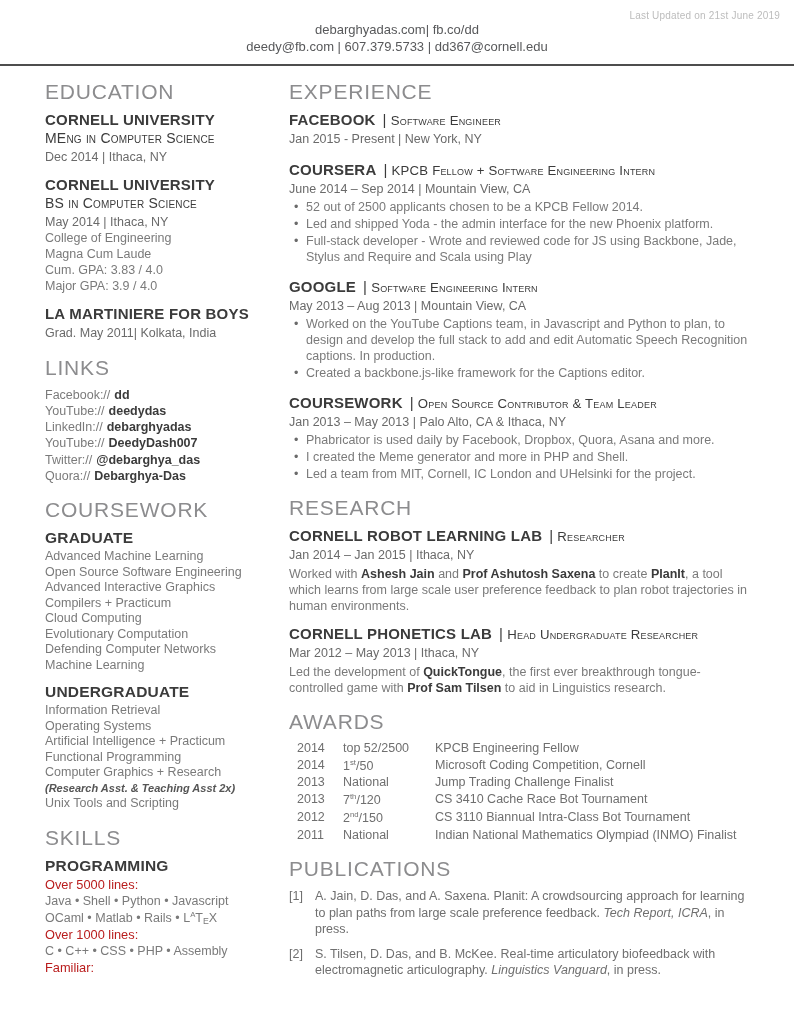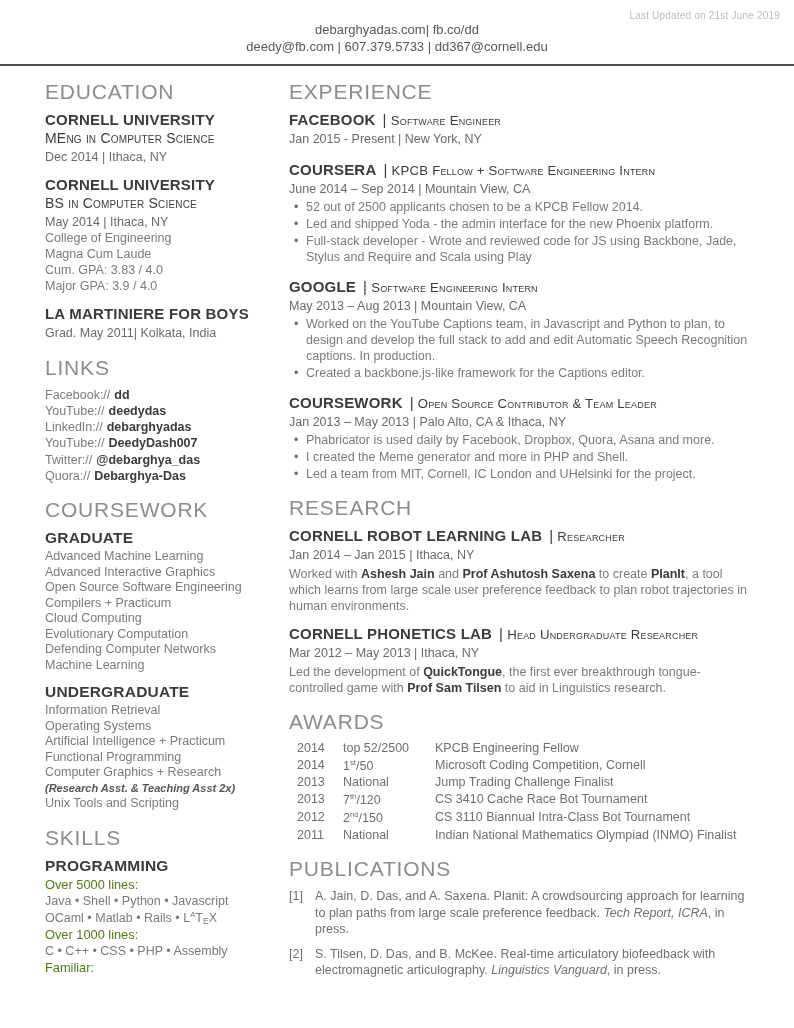--- a/index.html
+++ b/index.html
@@ -36,21 +36,21 @@
   .link-row { font-size:12.5px; line-height:1.3; }
   .link-label { color:#7a7a7a; }
   .link-value { color:#3b3b3b; font-weight:700; margin-left:4px; }
 
   
   .plain-list .plain-item { font-size:12.5px; color:#7a7a7a; line-height:1.24; }
   .group-heading { font-size:15.5px; font-weight:700; color:#3b3b3b; margin:10px 0 2px 0; letter-spacing:.2px; }
   .group-heading.first { margin-top:2px; }
 
   
-  .skill-label { font-size:12.8px; color:#4d7c0f; line-height:1.3; }
+  .skill-label { font-size:12.8px; color:#b91c1c; line-height:1.3; }
   .skill-items { font-size:12.5px; color:#7a7a7a; line-height:1.3; }
 
   
   .job { margin-bottom:13px; }
   .job .pipe, .lab .pipe { font-weight:400; color:#3b3b3b; margin:0 4px 0 7px; }
   .role { font-size:13.2px; font-weight:400; color:#3b3b3b; letter-spacing:.2px; }
   .bullets { list-style:none; margin-top:2px; }
   .bullets li { position:relative; padding-left:17px; font-size:12.5px; color:#7a7a7a; line-height:1.28; margin-bottom:1px; }
   .bullets li::before { content:"•"; position:absolute; left:5px; top:0; color:#6a6a6a; }
   .lab { margin-bottom:11px; }
@@ -141,22 +141,22 @@
         </div>
     </div>
 
     <div class="section">
       <div class="section-title">COURSEWORK</div>
 
       <div class="group-heading first">GRADUATE</div>
       <div class="plain-list">
 
       <div class="plain-item">Advanced Machine Learning</div>
+          <div class="plain-item">Open Source Software Engineering</div>
           <div class="plain-item">Advanced Interactive Graphics</div>
-          <div class="plain-item">Open Source Software Engineering</div>
           <div class="plain-item">Compilers + Practicum</div>
           <div class="plain-item">Cloud Computing</div>
           <div class="plain-item">Evolutionary Computation</div>
           <div class="plain-item">Defending Computer Networks</div>
           <div class="plain-item">Machine Learning</div>
         </div>
 
       <div class="group-heading">UNDERGRADUATE</div>
       <div class="plain-list">
 

